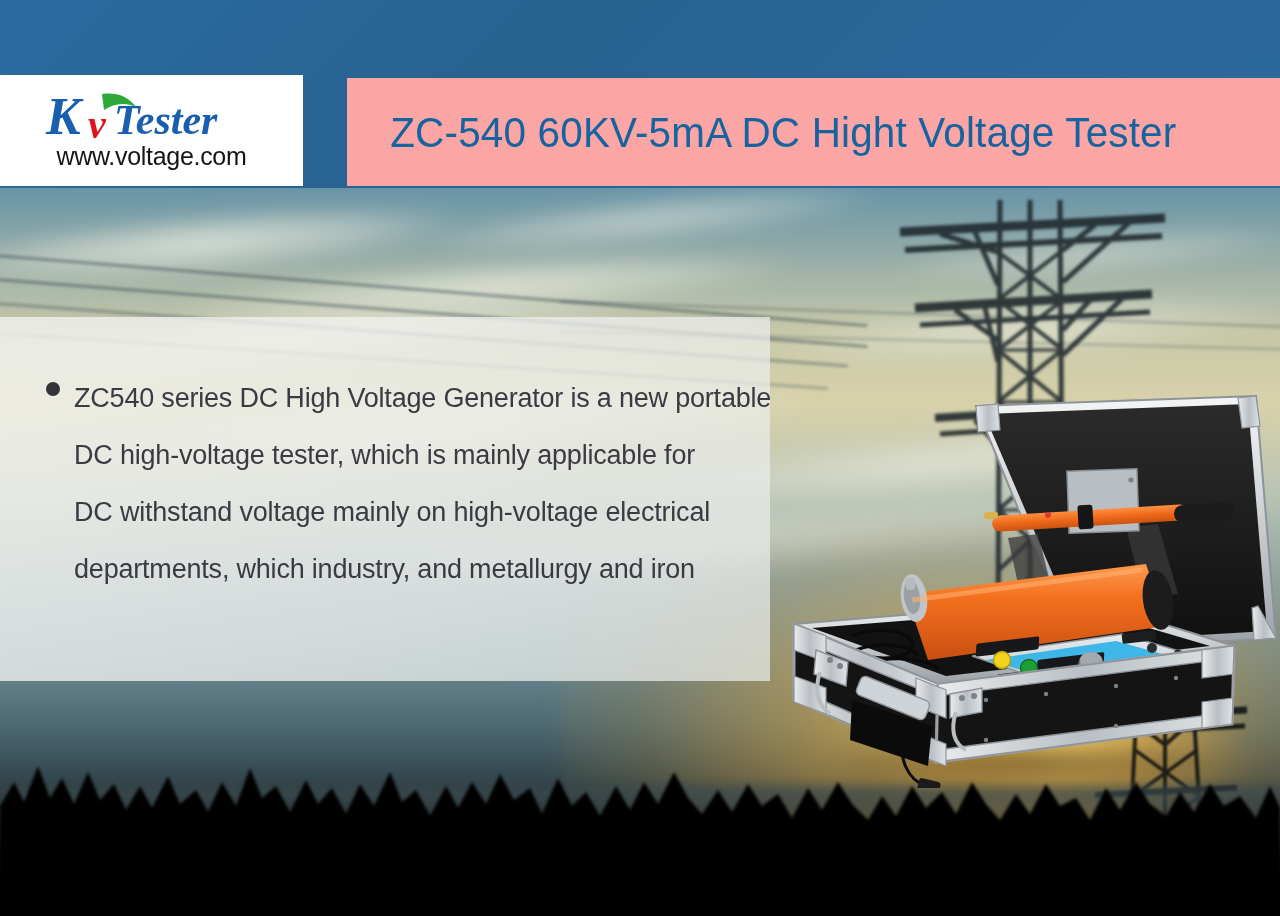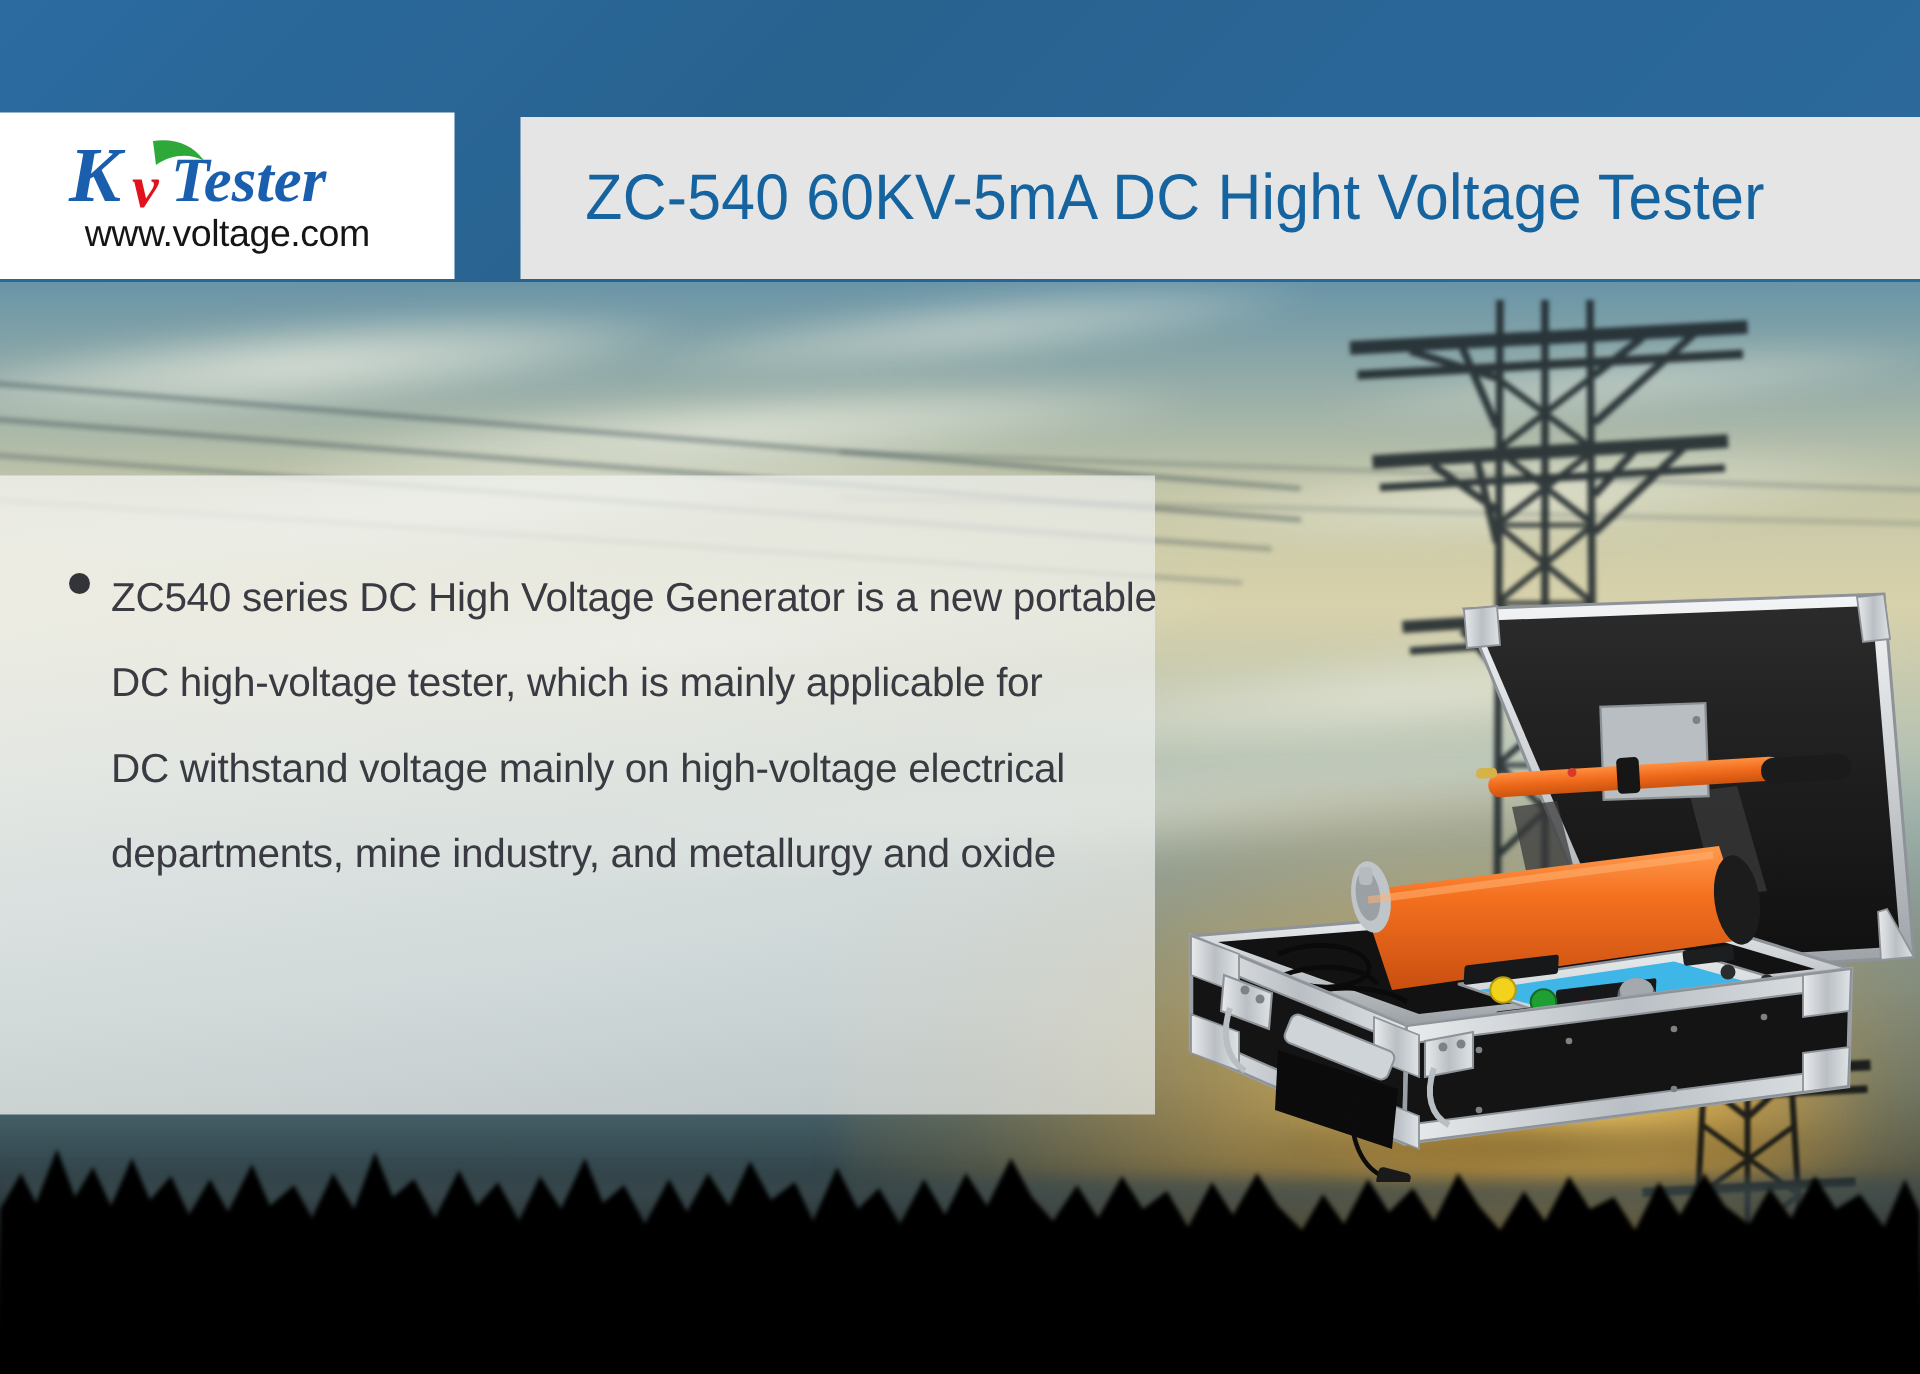--- a/index.html
+++ b/index.html
@@ -94,32 +94,32 @@
     align-items:center; justify-content:center;
   }
   .logo-mark { position:relative; width:216px; height:54px; }
   .logo-svg { position:absolute; left:0; top:0; }
   .logo-url {
     font-size:25px; color:#151515; letter-spacing:-.3px;
     margin-top:-2px; font-family:"Liberation Sans", sans-serif;
   }
   .title-box {
     position:absolute; left:347px; top:78px; width:933px; height:108px;
-    background:#e5e5e5; display:flex; align-items:center;
+    background:#fca5a5; display:flex; align-items:center;
   }
   .title-text {
     font-size:43px; color:#15639f; letter-spacing:.2px;
     padding-left:46px; white-space:nowrap;
     font-family:"Liberation Sans Narrow","Liberation Sans", sans-serif;
     transform:scaleX(.94); transform-origin:left center;
   }
 
   
   .text-panel {
-    position:absolute; left:0; top:317px; width:770px; height:426px;
+    position:absolute; left:0; top:317px; width:770px; height:364px;
     background:linear-gradient(120deg, rgba(242,243,240,.80) 0%, rgba(238,240,238,.76) 55%, rgba(232,235,233,.72) 100%);
   }
   .bullet-row { position:absolute; left:46px; top:53px; width:706px; }
   .bullet-dot {
     position:absolute; left:0; top:12px; width:14px; height:14px;
     border-radius:50%; background:#33333a;
   }
   .body-lines { padding-left:28px; }
   .body-line {
     font-size:27px; color:#3a3a42; line-height:57px;
@@ -232,21 +232,21 @@
     <div class="title-text">ZC-540 60KV-5mA  DC Hight Voltage Tester</div>
   </div>
 
   <div class="text-panel">
     <div class="bullet-row">
       <span class="bullet-dot"></span>
       <div class="body-lines">
         <div class="body-line">ZC540 series DC High Voltage Generator is a new portable</div>
         <div class="body-line">DC high-voltage tester, which is mainly applicable for</div>
         <div class="body-line">DC withstand voltage mainly on high-voltage electrical</div>
-        <div class="body-line">departments, mine industry, and metallurgy and oxide</div>
+        <div class="body-line">departments, which industry, and metallurgy and iron</div>
       </div>
     </div>
   </div>
 
   <div class="prod-shadow"></div>
   <div class="product">
     <svg width="496" height="400" viewBox="0 0 496 400">
       <defs>
         <linearGradient id="alu" x1="0" y1="0" x2="0" y2="1">
           <stop offset="0" stop-color="#f4f5f6"></stop>

